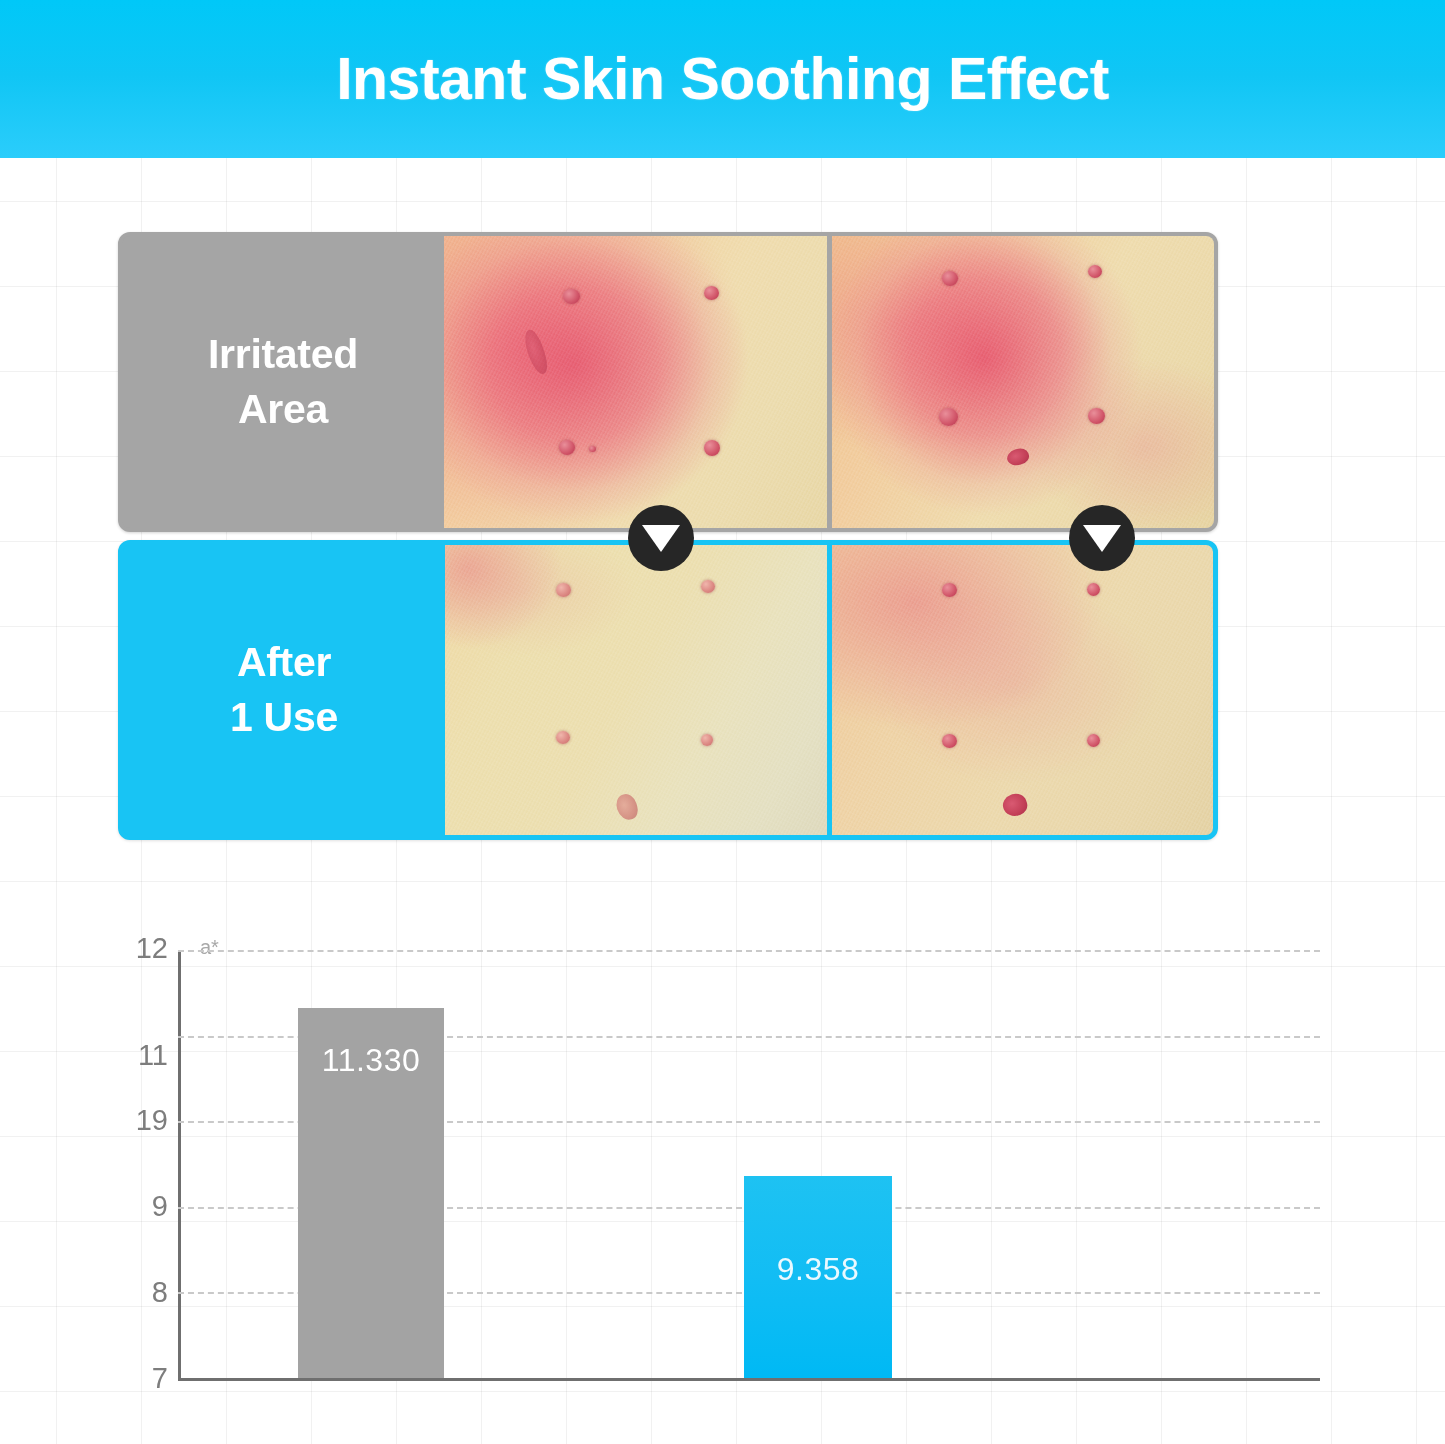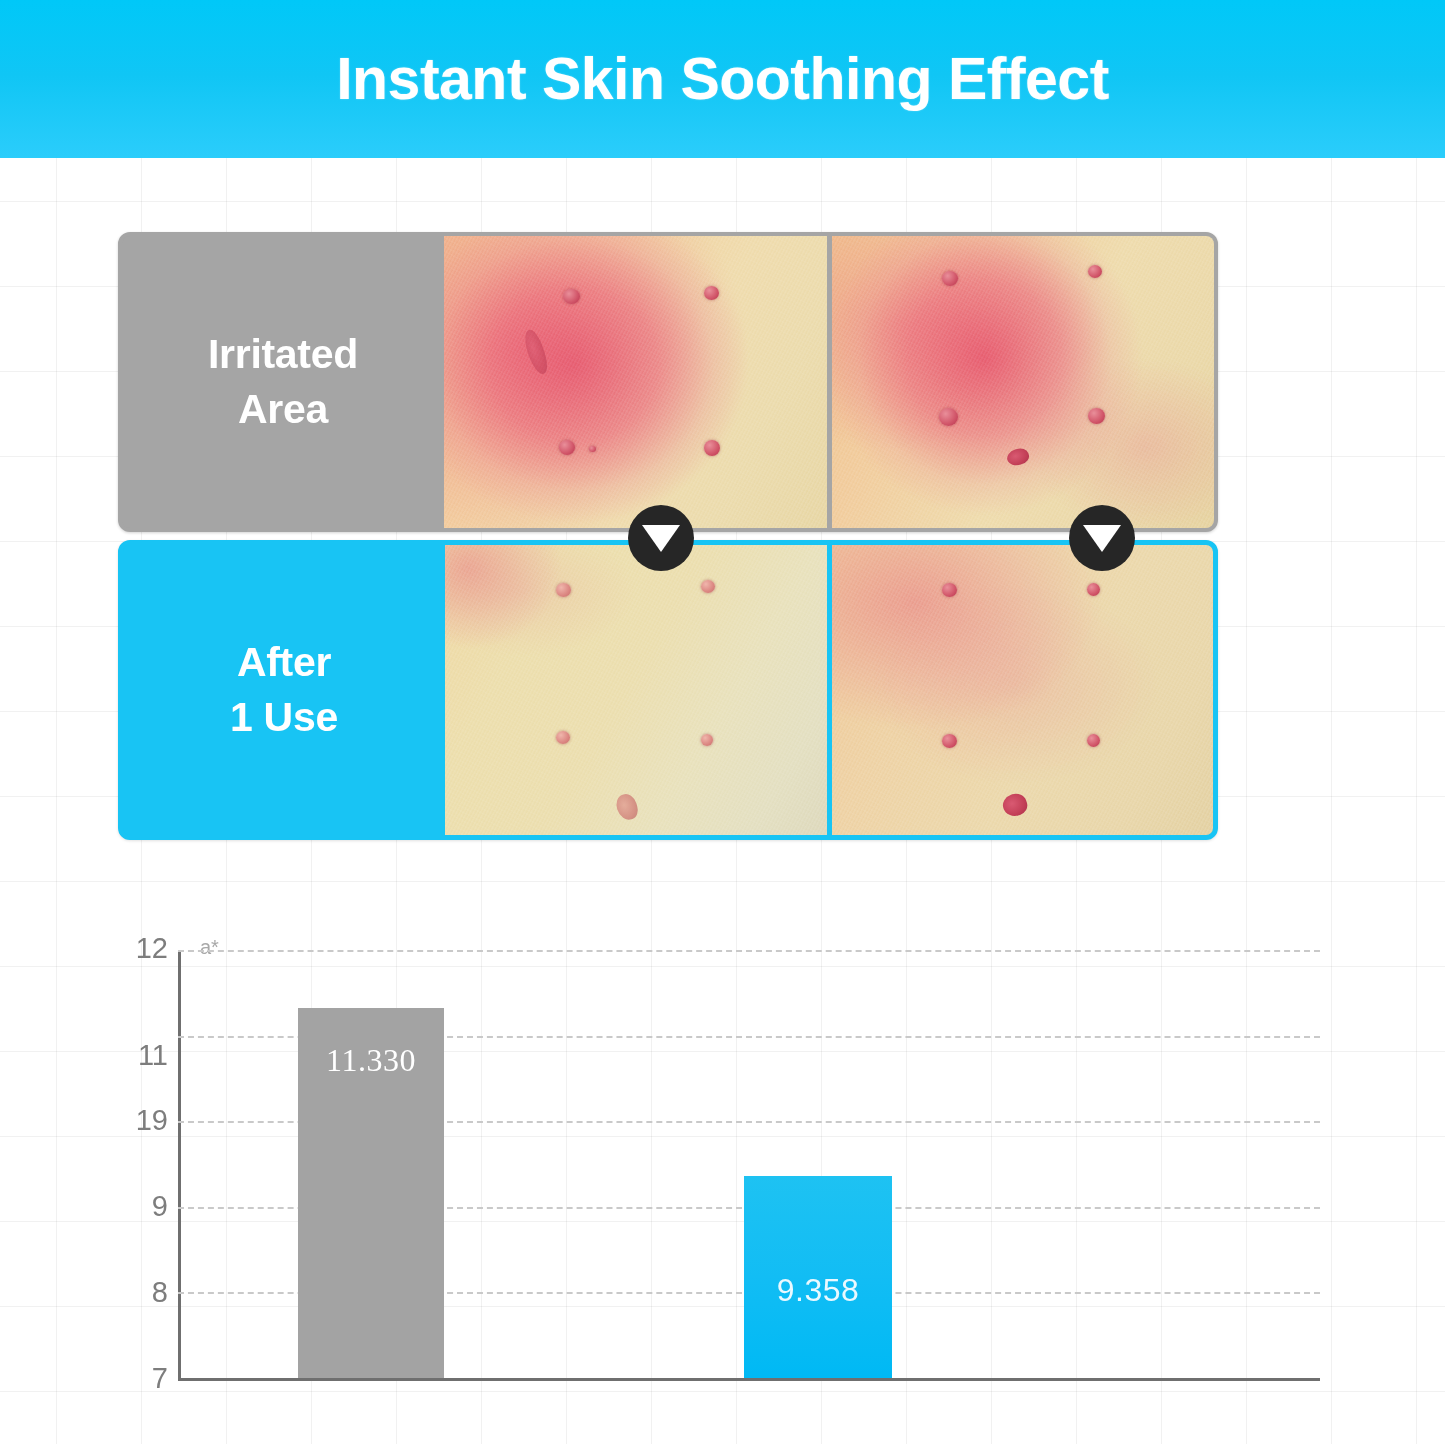--- a/index.html
+++ b/index.html
@@ -273,22 +273,22 @@
     width: 148px;
     background: linear-gradient(180deg, #1ec2f2 0%, #12bdf4 50%, #00b9f4 100%);
   }
   .bar-value {
     color: #ffffff;
     font-size: 32px;
     line-height: 1;
     letter-spacing: 0.5px;
     white-space: nowrap;
   }
-  #bar-before .bar-value { margin-top: 36px; font-family: Liberation Serif, serif; }
-  #bar-after  .bar-value { margin-top: 98px; color: #eaf9ff; }
+  #bar-before .bar-value { margin-top: 36px; }
+  #bar-after  .bar-value { margin-top: 77px; color: #eaf9ff; }
 </style>
 </head>
 <body>
 
 <div id="page">
 
   <div id="bg-grid"></div>
 
   <div id="header-band">
     <div id="header-title">Instant Skin Soothing Effect</div>

